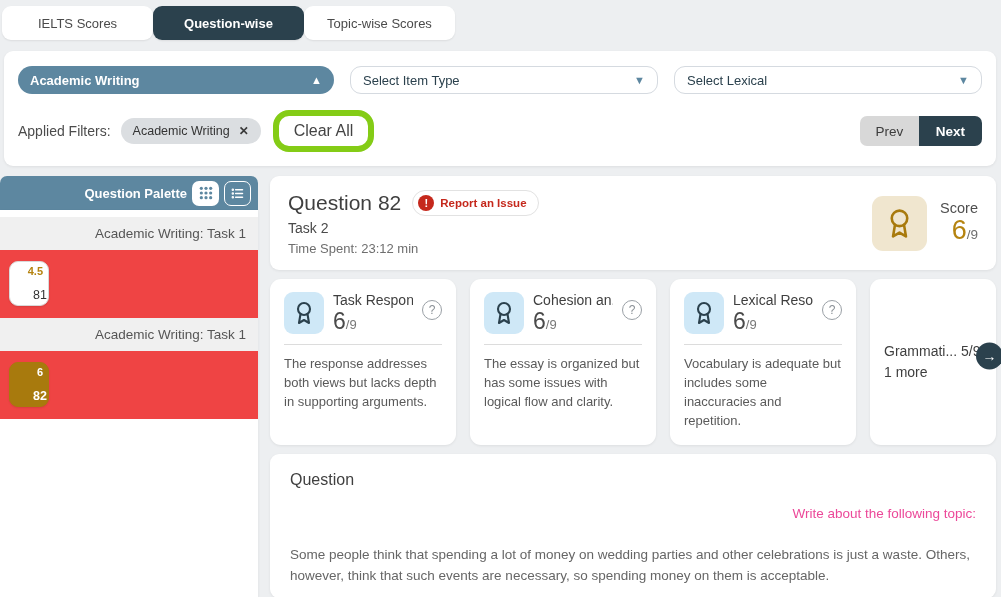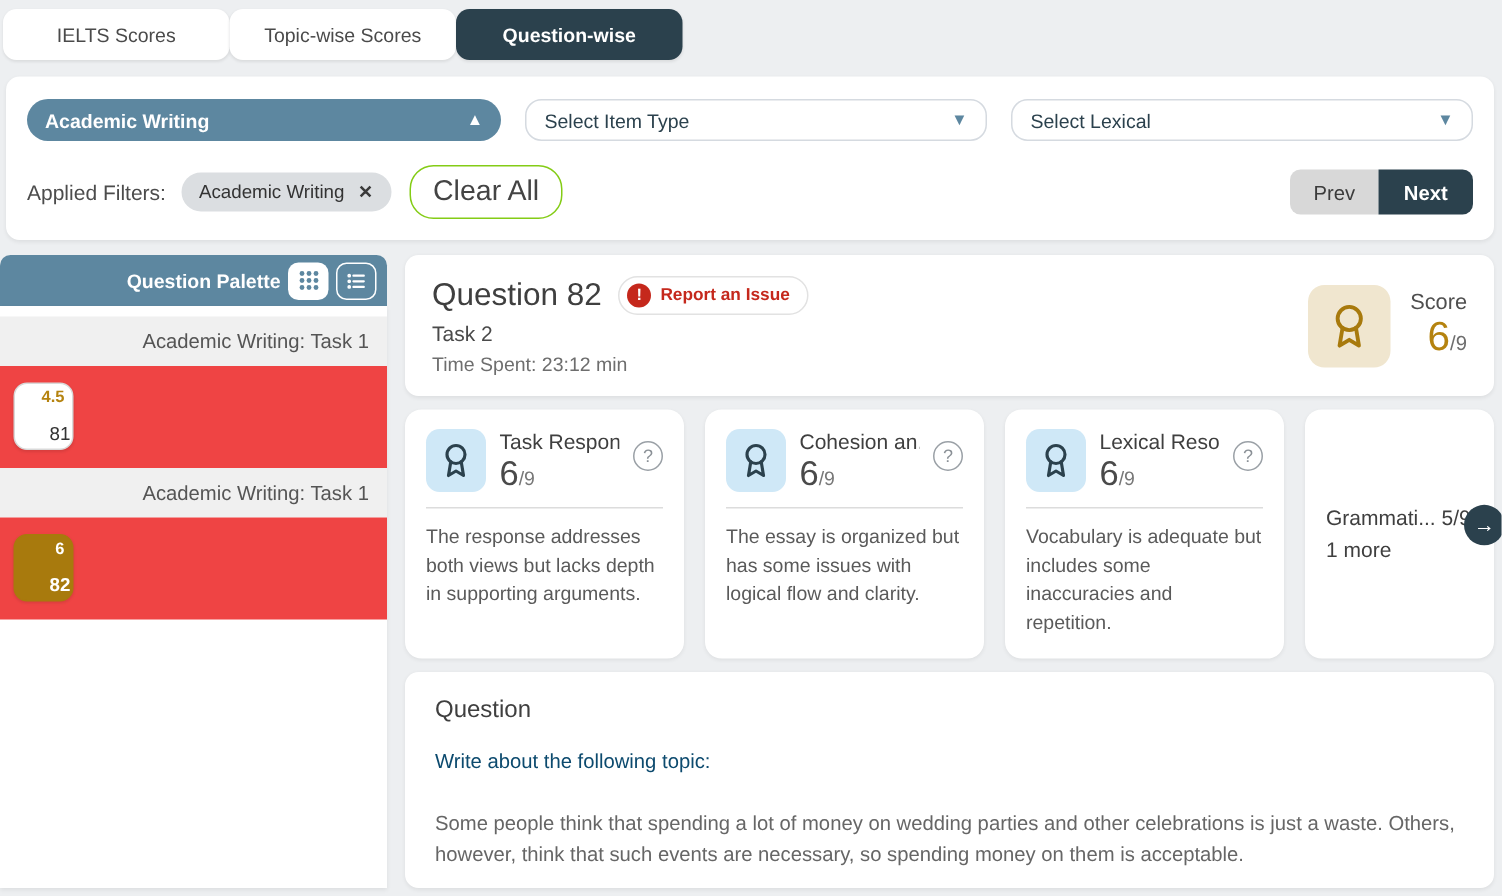--- a/index.html
+++ b/index.html
@@ -36,22 +36,22 @@
   }
   .dd-primary .caret { color: #ffffff; }
   .filter-row2 { display: flex; align-items: center; margin-top: 16px; }
   .applied-label { font-size: 14px; color: #4c4c4c; margin-right: 10px; }
   .chip {
     background: #dbdee1; border-radius: 15px; padding: 6px 12px; font-size: 12.5px;
     color: #333; display: flex; align-items: center; gap: 9px; cursor: pointer;
   }
   .chip .x { font-weight: bold; font-size: 12px; color: #3a3a3a; }
   .clear-btn {
-    margin-left: 12px; background: #fff; border: 1px solid #84cc16; border-radius: 16px;
-    padding: 6px 15px; font-size: 19px; color: #444; cursor: pointer;
+    margin-left: 12px; background: #fff; border: 6px solid #84cc16; border-radius: 16px;
+    padding: 6px 15px; font-size: 16px; color: #444; cursor: pointer;
   }
   .spacer { flex: 1; }
   .seg { display: flex; padding-left: 40px; }
   .seg-prev {
     width: 59px; height: 30px; background: #d8d8d8; color: #3c3c3c; font-size: 13.5px;
     border: none; border-radius: 7px 0 0 7px; cursor: pointer;
   }
   .seg-next {
     width: 63px; height: 30px; background: #2b414d; color: #ffffff; font-size: 13.5px;
     font-weight: bold; border: none; border-radius: 0 7px 7px 0; cursor: pointer;
@@ -136,30 +136,30 @@
   .more-line { font-size: 14px; color: #3f3f3f; }
   .arrow-btn {
     position: absolute; right: -7px; top: 50%; transform: translateY(-72%);
     width: 27px; height: 27px; border-radius: 50%; background: #2b414d; color: #fff;
     display: flex; align-items: center; justify-content: center; font-size: 14px;
     cursor: pointer; border: none;
   }
   
   .question-panel { flex: 1; padding: 17px 20px; overflow: hidden; }
   .qp-heading { font-size: 16px; color: #3f3f3f; font-weight: 500; }
-  .qp-intro { font-size: 13.5px; color: #0c4a6e; margin-top: 17px; }
+  .qp-intro { font-size: 13.5px; color: #ec4899; margin-top: 17px; text-align: right; }
   .qp-prompt { font-size: 13.5px; color: #666; margin-top: 23px; line-height: 1.6; max-width: 680px; }
 </style>
 </head>
 <body>
 
 <div class="tabs-row">
   <div class="tab">IELTS Scores</div>
+  <div class="tab active">Question-wise</div>
   <div class="tab">Topic-wise Scores</div>
-  <div class="tab active">Question-wise</div>
 </div>
 
 <div class="filter-card">
   <div class="filter-row1">
     <div class="dd dd-primary">
       <span>Academic Writing</span>
       <span class="caret">▲</span>
     </div>
     <div class="dd">
       <span>Select Item Type</span>

